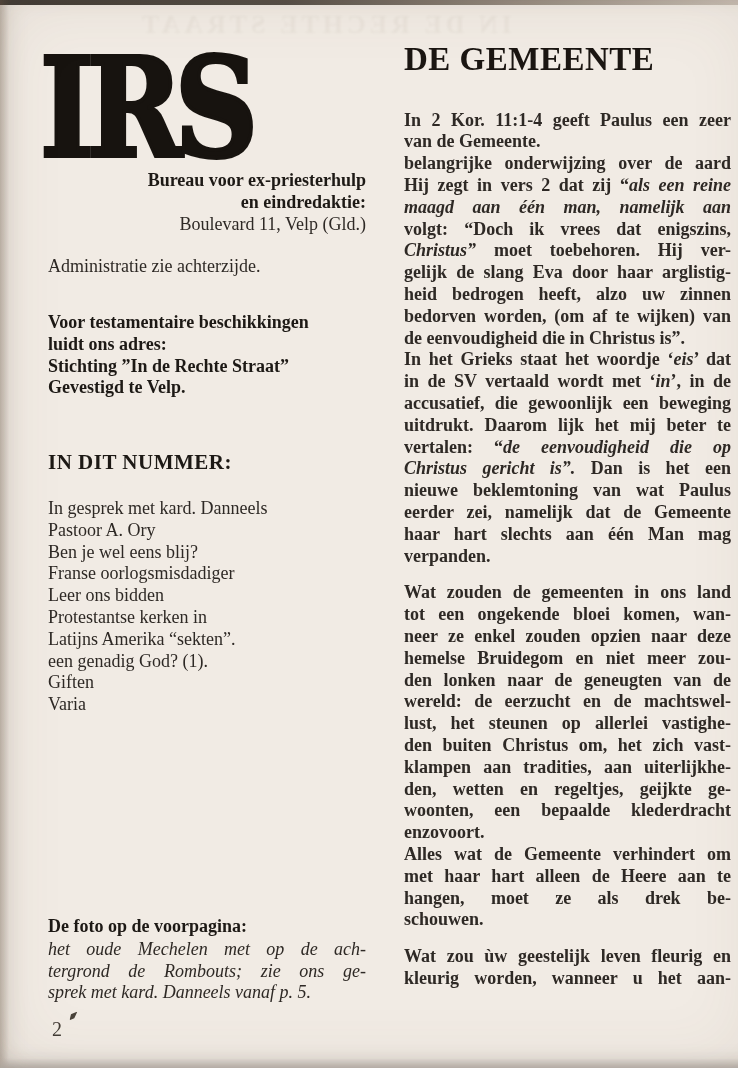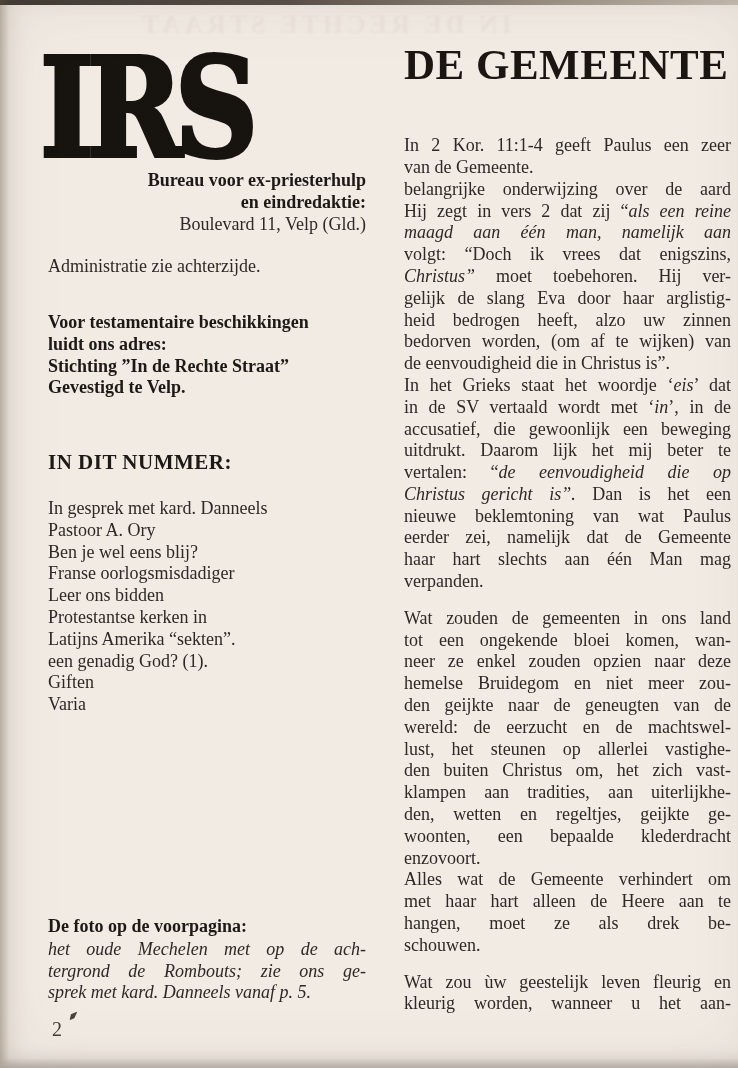--- a/index.html
+++ b/index.html
@@ -38,22 +38,22 @@
   .bureau{top:120px;text-align:right;}
   .admin{top:206px;}
   .testament{top:262px;}
   .nummer{top:402px;letter-spacing:.5px;font-size:21px;}
   .list{top:448px;}
   .caption{top:866px;}
   .cap-lines{margin-top:1px;}
   .cap-lines .it{font-style:italic;}
   
   .col-right{position:absolute;left:404px;top:42px;width:327px;}
-  h1.title{margin:0;font-size:43px;line-height:1.05;font-weight:bold;letter-spacing:.5px;color:#1b1612;white-space:nowrap;}
-  .art{margin-top:48px;font-size:18px;line-height:21.8px;}
+  h1.title{margin:0;font-size:33px;line-height:1.05;font-weight:bold;letter-spacing:.5px;color:#1b1612;white-space:nowrap;}
+  .art{margin-top:33px;font-size:18px;line-height:21.8px;font-weight:bold;}
   
   .line{min-height:21.8px;}
   .line.jl{text-align:justify;text-align-last:justify;}
   .line.gap{margin-top:15px;}
   .it{font-style:italic;}
   .sline{min-height:21.8px;}
   .pagenum{position:absolute;left:52px;top:1018px;font-size:20px;color:#423c35;}
   .inkmark{
     position:absolute;left:69px;top:1012px;width:9px;height:8px;background:#4a433a;
     clip-path:polygon(0% 95%, 25% 25%, 100% 0%, 55% 80%);
@@ -134,21 +134,21 @@
         <div class="line jl"><span>vertalen: “</span><span class="it">de eenvoudigheid die op</span></div>
         <div class="line jl"><span class="it">Christus gericht is”.</span><span> Dan is het een</span></div>
         <div class="line jl"><span>nieuwe beklemtoning van wat Paulus</span></div>
         <div class="line jl"><span>eerder zei, namelijk dat de Gemeente</span></div>
         <div class="line jl"><span>haar hart slechts aan één Man mag</span></div>
         <div class="line"><span>verpanden.</span></div>
         <div class="line jl gap"><span>Wat zouden de gemeenten in ons land</span></div>
         <div class="line jl"><span>tot een ongekende bloei komen, wan-</span></div>
         <div class="line jl"><span>neer ze enkel zouden opzien naar deze</span></div>
         <div class="line jl"><span>hemelse Bruidegom en niet meer zou-</span></div>
-        <div class="line jl"><span>den geijkte naar de geneugten van de</span></div>
+        <div class="line jl"><span>den lonken naar de geneugten van de</span></div>
         <div class="line jl"><span>wereld: de eerzucht en de machtswel-</span></div>
         <div class="line jl"><span>lust, het steunen op allerlei vastighe-</span></div>
         <div class="line jl"><span>den buiten Christus om, het zich vast-</span></div>
         <div class="line jl"><span>klampen aan tradities, aan uiterlijkhe-</span></div>
         <div class="line jl"><span>den, wetten en regeltjes, geijkte ge-</span></div>
         <div class="line jl"><span>woonten, een bepaalde klederdracht</span></div>
         <div class="line"><span>enzovoort.</span></div>
         <div class="line jl"><span>Alles wat de Gemeente verhindert om</span></div>
         <div class="line jl"><span>met haar hart alleen de Heere aan te</span></div>
         <div class="line jl"><span>hangen, moet ze als drek be-</span></div>

